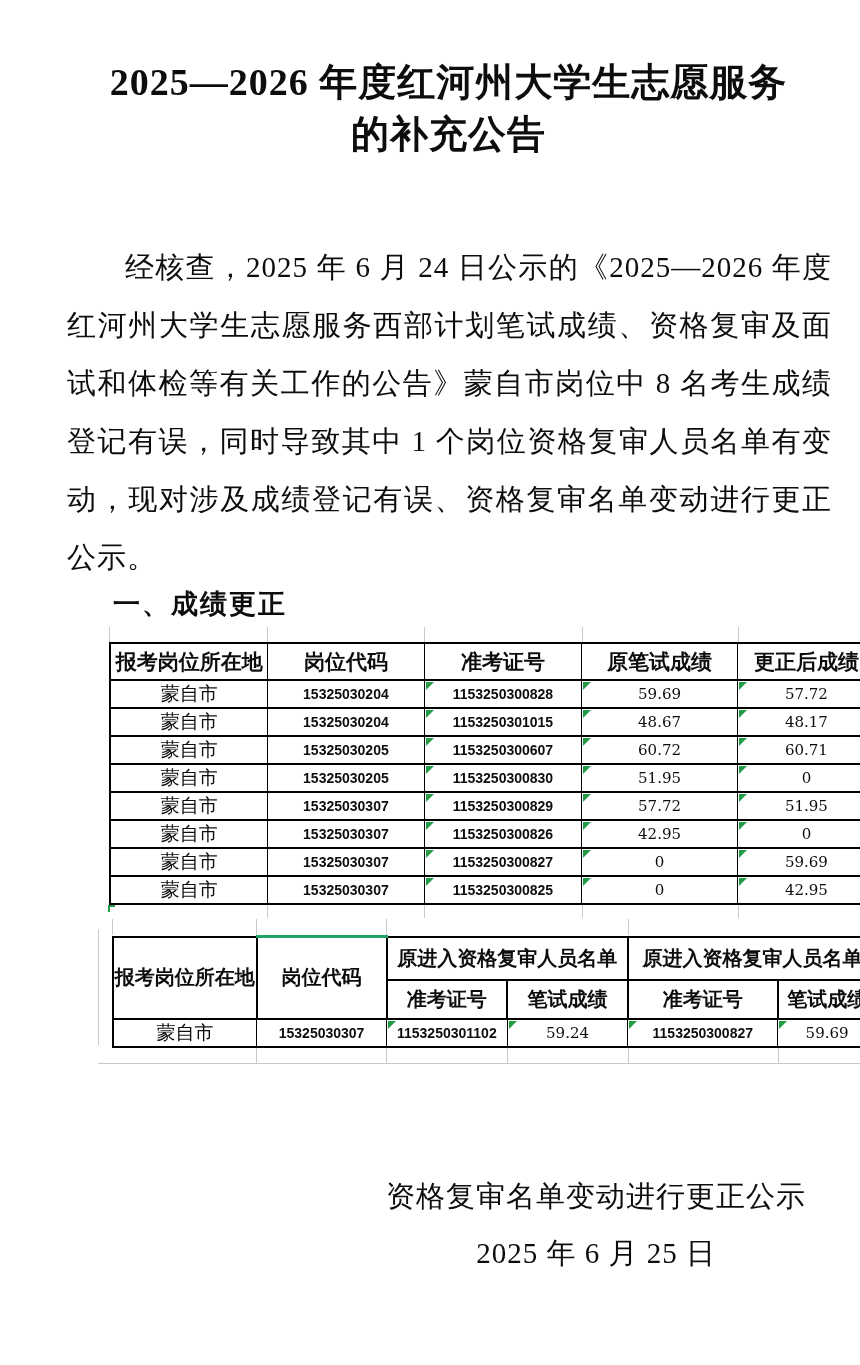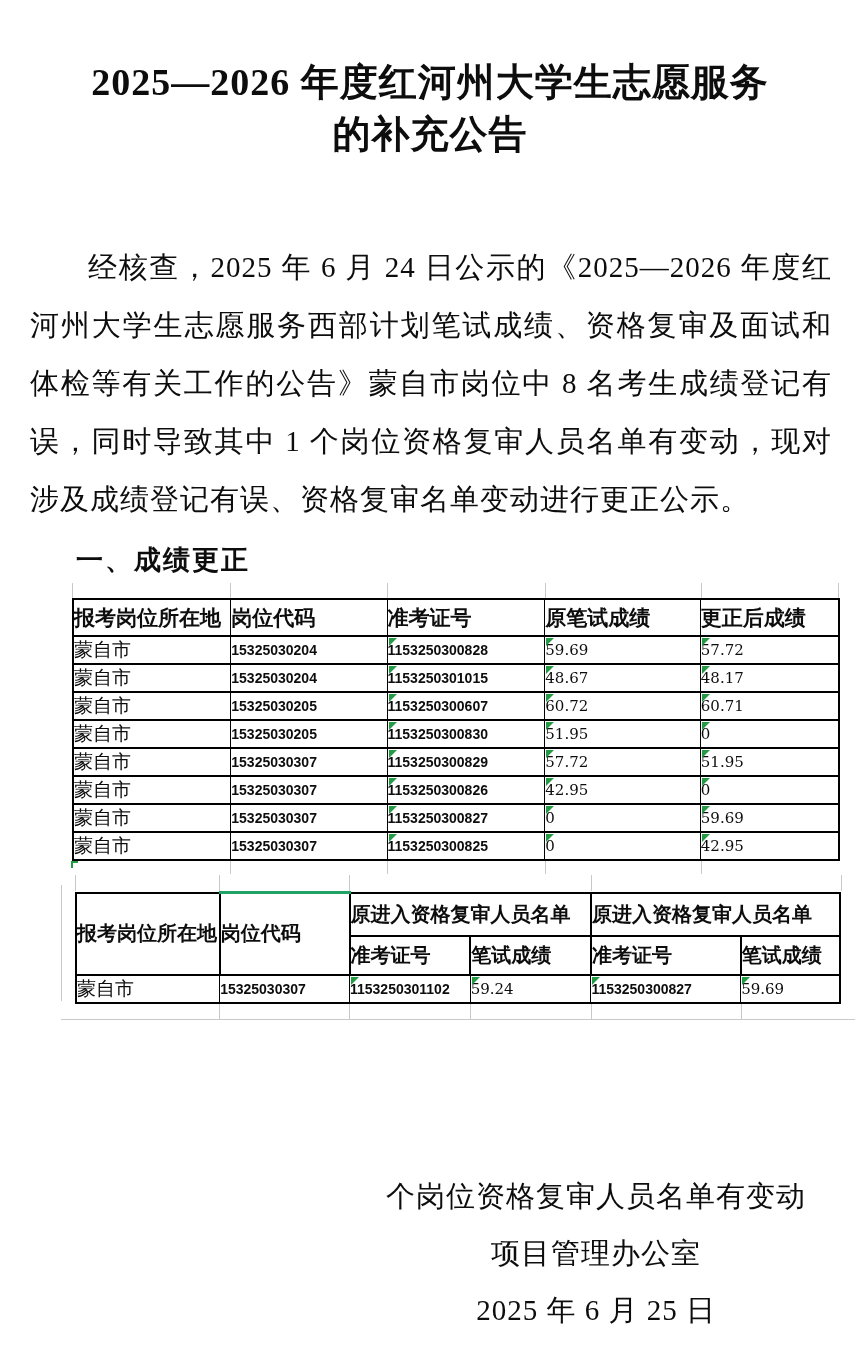--- a/index.html
+++ b/index.html
@@ -9,21 +9,21 @@
     --sel-green:#21a366;
   }
   *{box-sizing:border-box;margin:0;padding:0;}
   html,body{background:#ffffff;}
   body{
     width:860px;height:1365px;
     font-family:"Liberation Serif","DejaVu Serif",serif;
     color:var(--ink);
     overflow:hidden;
   }
-  .page{position:relative;width:860px;height:1365px;background:#fff;}
+  .page{position:relative;width:860px;height:1365px;background:#fff;padding-left:37px;}
 
   
   .doc-title{
     padding-top:56px;
     text-align:center;
     font-family:"Liberation Serif","DejaVu Serif",serif;
     font-weight:bold;
     font-size:38px;
     line-height:52px;
     letter-spacing:1px;
@@ -40,28 +40,28 @@
   }
 
   
   .section-heading{
     font-family:"Liberation Sans","DejaVu Sans",sans-serif;
     font-weight:bold;
     font-size:27px;
     margin-left:76px;
     letter-spacing:2px;
   }
-  .section-heading.first{margin-top:14px;font-family:Liberation Mono, monospace;}
+  .section-heading.first{font-family:Liberation Mono, monospace;}
   .section-heading.second{margin-top:54px;}
 
   
   table{border-collapse:collapse;table-layout:fixed;background:#fff;}
   th,td{
     border:1px solid #000;
-    text-align:left;
+    text-align:center;
     vertical-align:middle;
     overflow:hidden;
     white-space:nowrap;
   }
   th{
     font-family:"Liberation Sans","DejaVu Sans",sans-serif;
     font-weight:bold;
     font-size:21px;
   }
   td{font-size:18px;}
@@ -270,18 +270,17 @@
             <td class="ticket gt">1153250301102</td>
             <td class="score gt">59.24</td>
             <td class="ticket gt">1153250300827</td>
             <td class="score gt">59.69</td>
           </tr>
         </tbody>
     </table>
   </div>
 
   <div class="signature">
-    <div>个岗位资格复审人员名单有变动</div>
-    <div>项目管理办公室</div>
+    <div>资格复审名单变动进行更正公示</div>
     <div>2025 年 6 月 25 日</div>
   </div>
 
 </div>
 
 </body></html>

